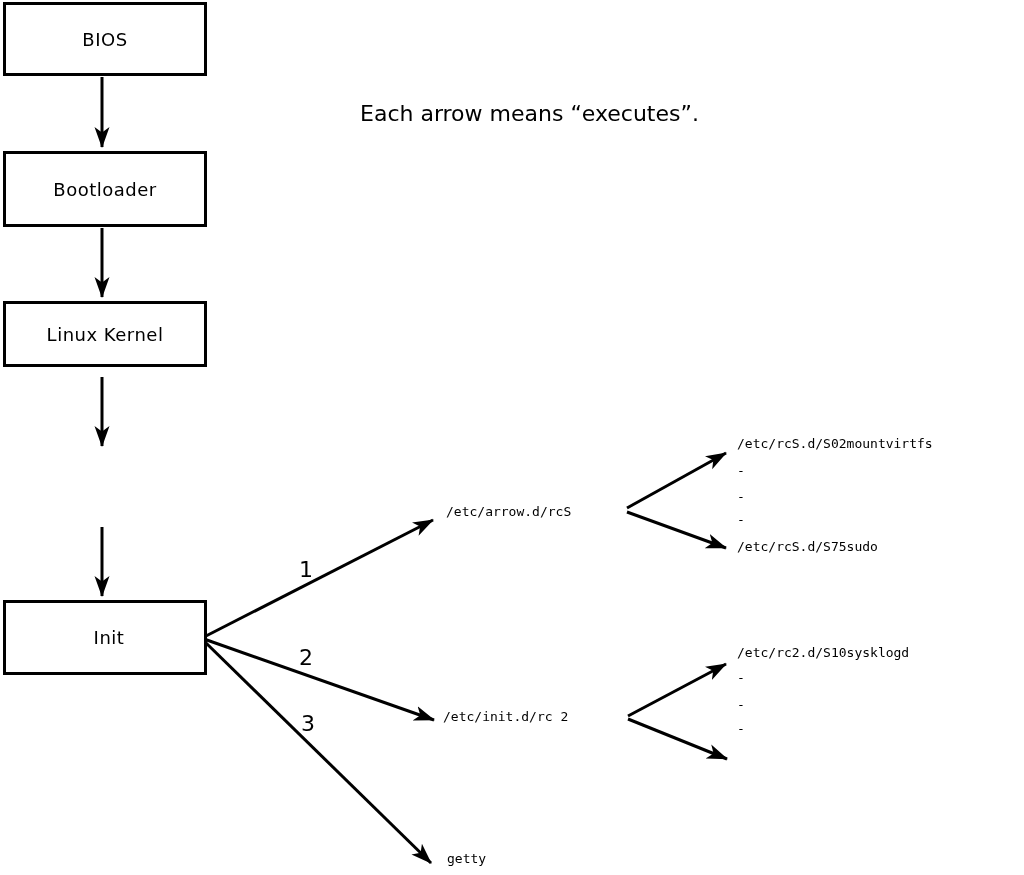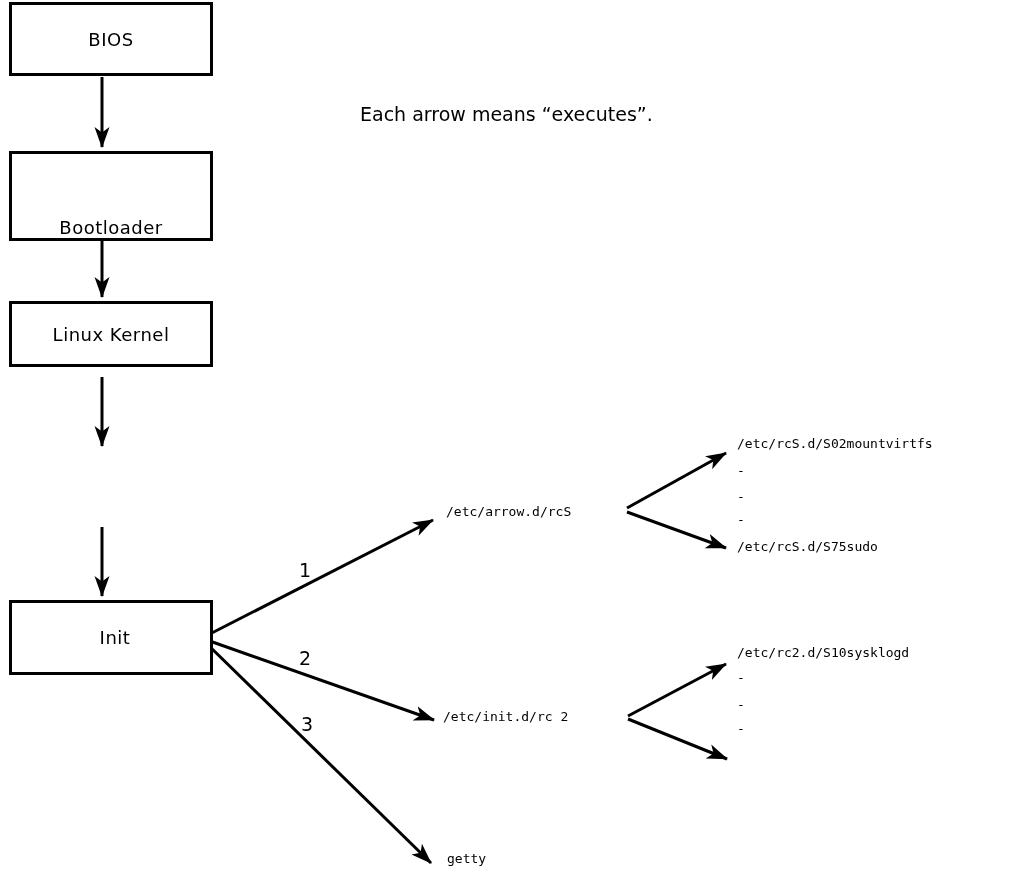--- a/index.html
+++ b/index.html
@@ -18,44 +18,44 @@
   }
   #arrows {
     position: absolute;
     left: 0;
     top: 0;
     width: 1024px;
     height: 875px;
   }
   .box {
     position: absolute;
-    left: 9px;
+    left: 3px;
     width: 204px;
     border: 3px solid #000000;
     background: #ffffff;
     box-sizing: border-box;
     display: flex;
     align-items: center;
     justify-content: center;
     font-size: 18px;
     letter-spacing: 0.5px;
   }
   .box-bios       { top: 2px;   height: 74px; }
-  .box-bootloader { top: 151px; height: 90px; align-items: flex-end; }
+  .box-bootloader { top: 151px; height: 76px; }
   .box-kernel     { top: 301px; height: 66px; }
   .box-initramfs  { top: 450px; height: 76px; }
   .box-init       { top: 600px; height: 75px; padding-left: 8px; }
 
   .t {
     position: absolute;
     white-space: pre;
     transform: translateY(-50%);
     line-height: 1.1;
   }
-  .sans { font-family: "DejaVu Sans", sans-serif; font-size: 19px; }
+  .sans { font-family: "DejaVu Sans", sans-serif; font-size: 22px; }
   .mono { font-family: "DejaVu Sans Mono", monospace; font-size: 13px; }
 
   .note   { left: 360px; top: 114px; }
   .num1   { left: 299px; top: 570px; }
   .num2   { left: 299px; top: 658px; }
   .num3   { left: 301px; top: 724px; }
 
   .rcs-target  { left: 446px; top: 512px; }
   .rc2-target  { left: 443px; top: 717px; }
   .getty-target{ left: 447px; top: 859px; }

